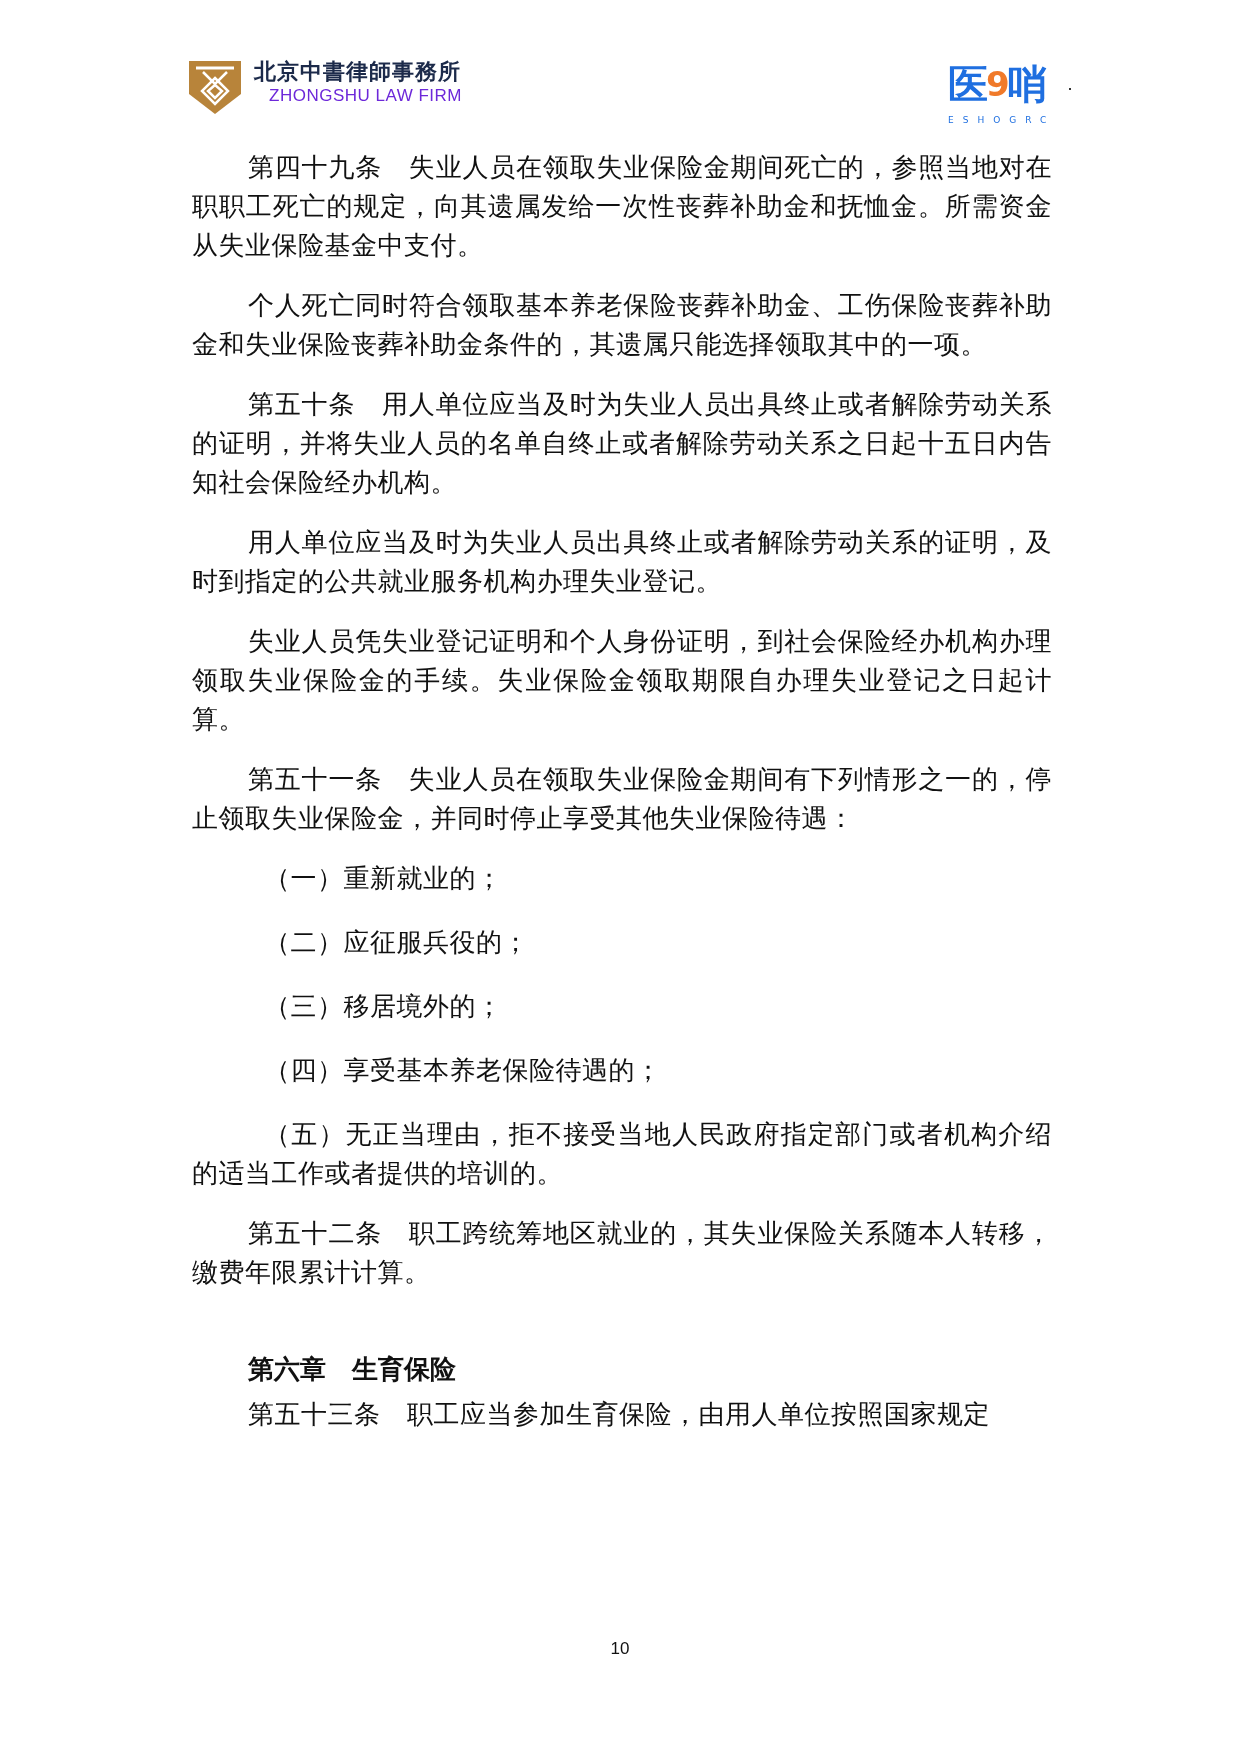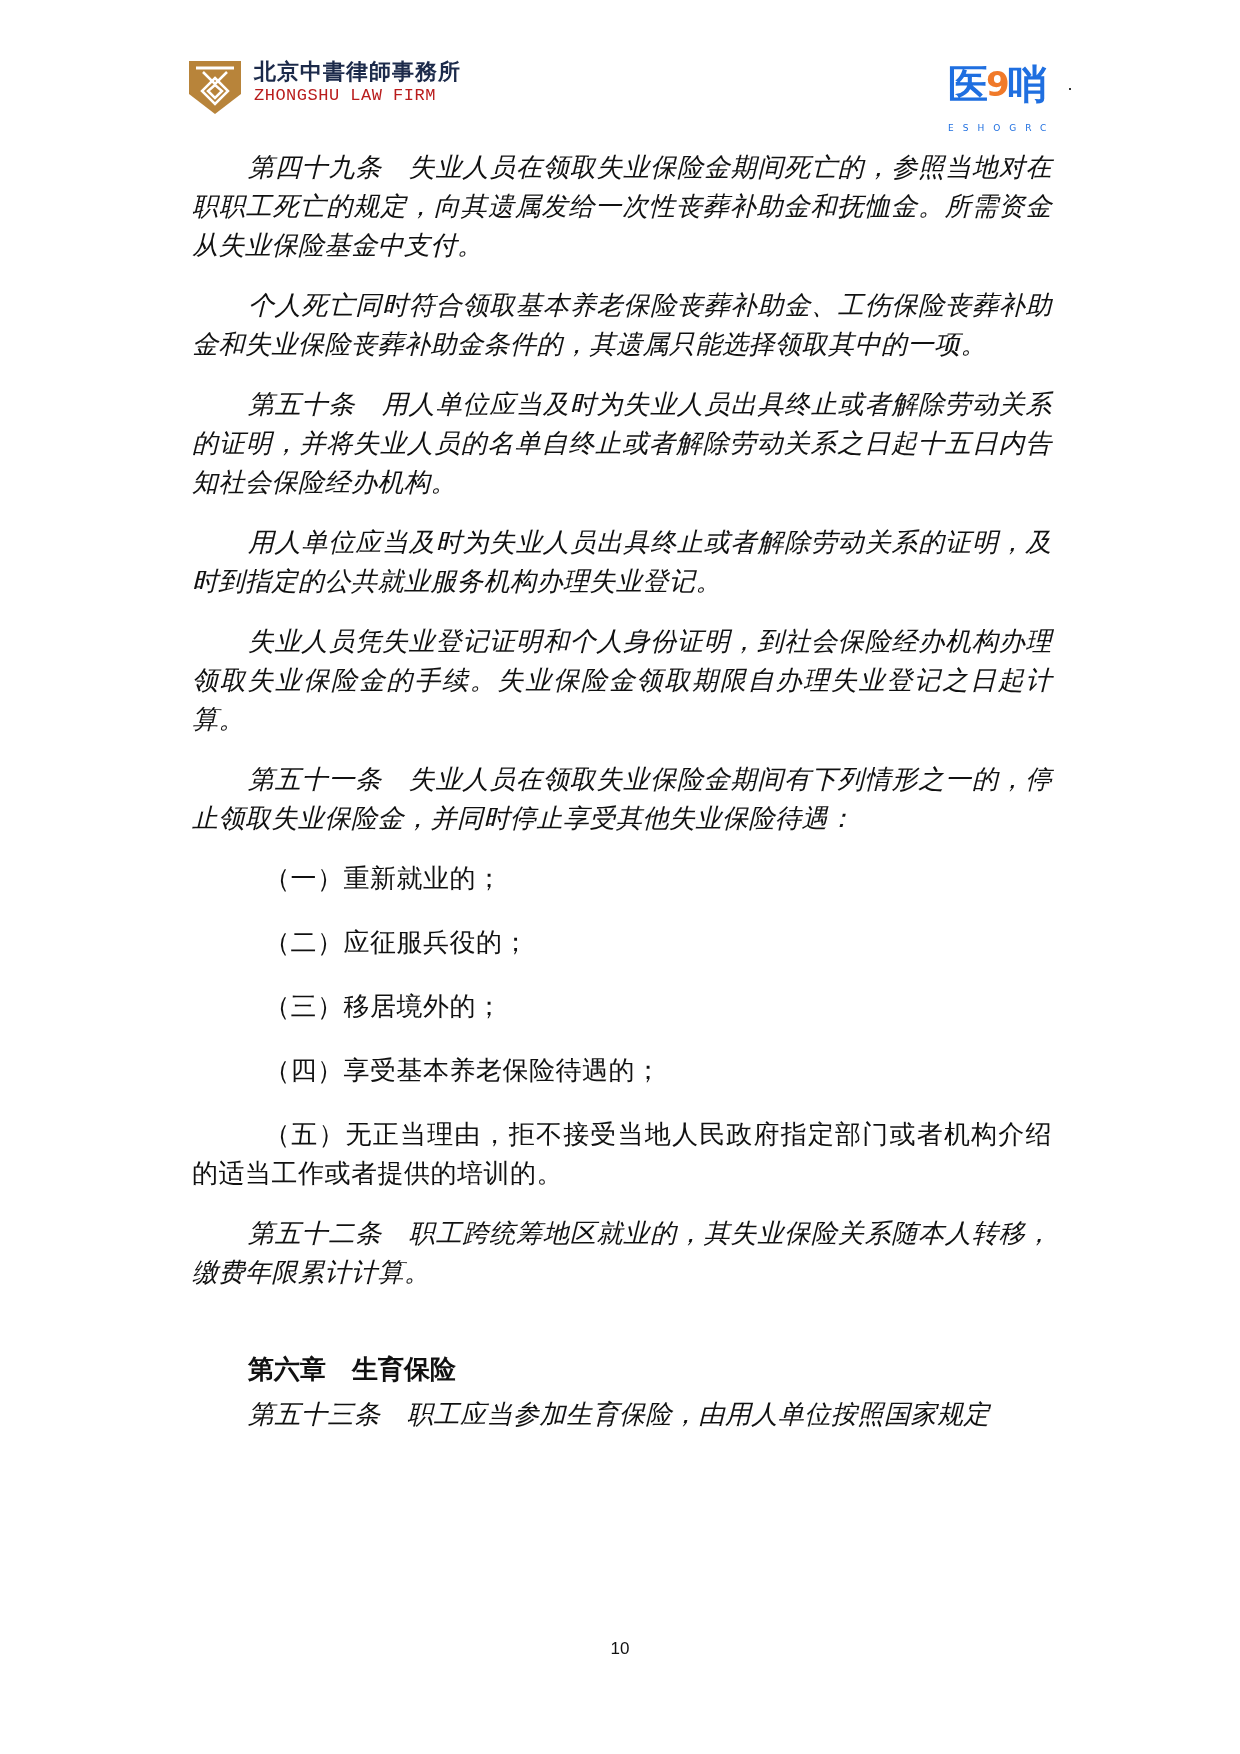--- a/index.html
+++ b/index.html
@@ -39,26 +39,27 @@
     }
     .firm-cn {
       font-family: "DejaVu Serif", serif;
       font-weight: bold;
       font-size: 22px;
       color: #1c2a4a;
       letter-spacing: 1px;
       line-height: 26px;
     }
     .firm-en {
-      font-family: Liberation Mono, monospace;
+      font-family: Liberation Sans, sans-serif;
       font-size: 17px;
-      color: #b91c1c;
+      color: #6d28d9;
       letter-spacing: 0.5px;
       line-height: 20px;
       margin-top: 2px;
+      margin-left: 15px;
     }
     .brand-logo {
       position: absolute;
       left: 948px;
       top: 62px;
       display: flex;
       flex-direction: column;
       align-items: flex-start;
     }
     .brand-mark {
@@ -79,21 +80,21 @@
       font-size: 34px;
       color: #f07a2a;
       line-height: 44px;
       margin: 0 -2px;
     }
     .brand-sub {
       font-family: "DejaVu Sans", sans-serif;
       font-size: 9px;
       color: #1f6fe0;
       letter-spacing: 9px;
-      margin-top: 16px;
+      margin-top: 8px;
       line-height: 12px;
     }
     .brand-dot {
       position: absolute;
       left: 1069px;
       top: 88px;
       width: 2px;
       height: 2px;
       background: #333;
     }
@@ -103,21 +104,20 @@
       top: 148px;
       width: 860px;
       font-size: 26px;
       line-height: 39px;
     }
     .para {
       margin: 0 0 21px 0;
       text-indent: 56px;
       text-align: justify;
       letter-spacing: 0.5px;
-      font-style: italic;
     }
     .item {
       margin: 0 0 25px 0;
       text-indent: 72px;
       letter-spacing: 0.5px;
     }
     .item-last {
       margin: 8px 0 21px 0;
       text-indent: 72px;
       text-align: justify;

